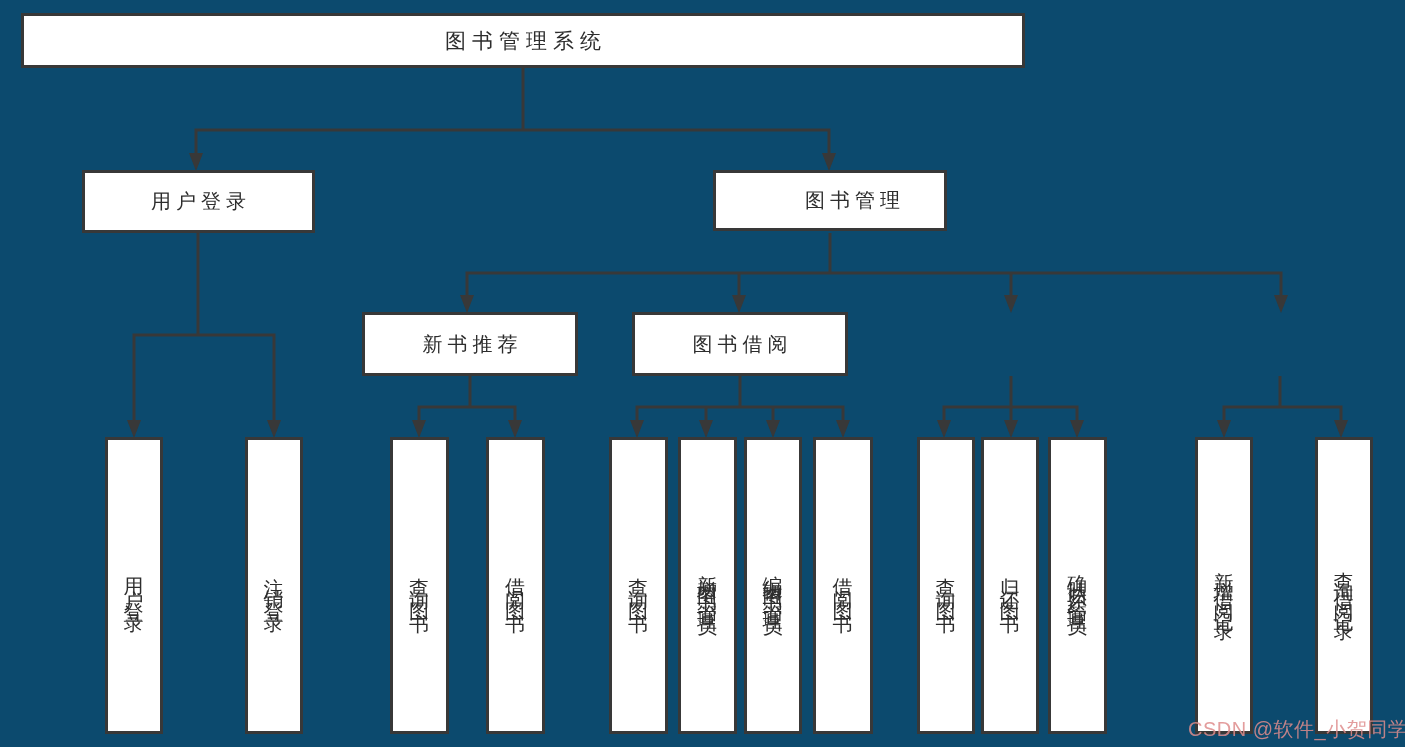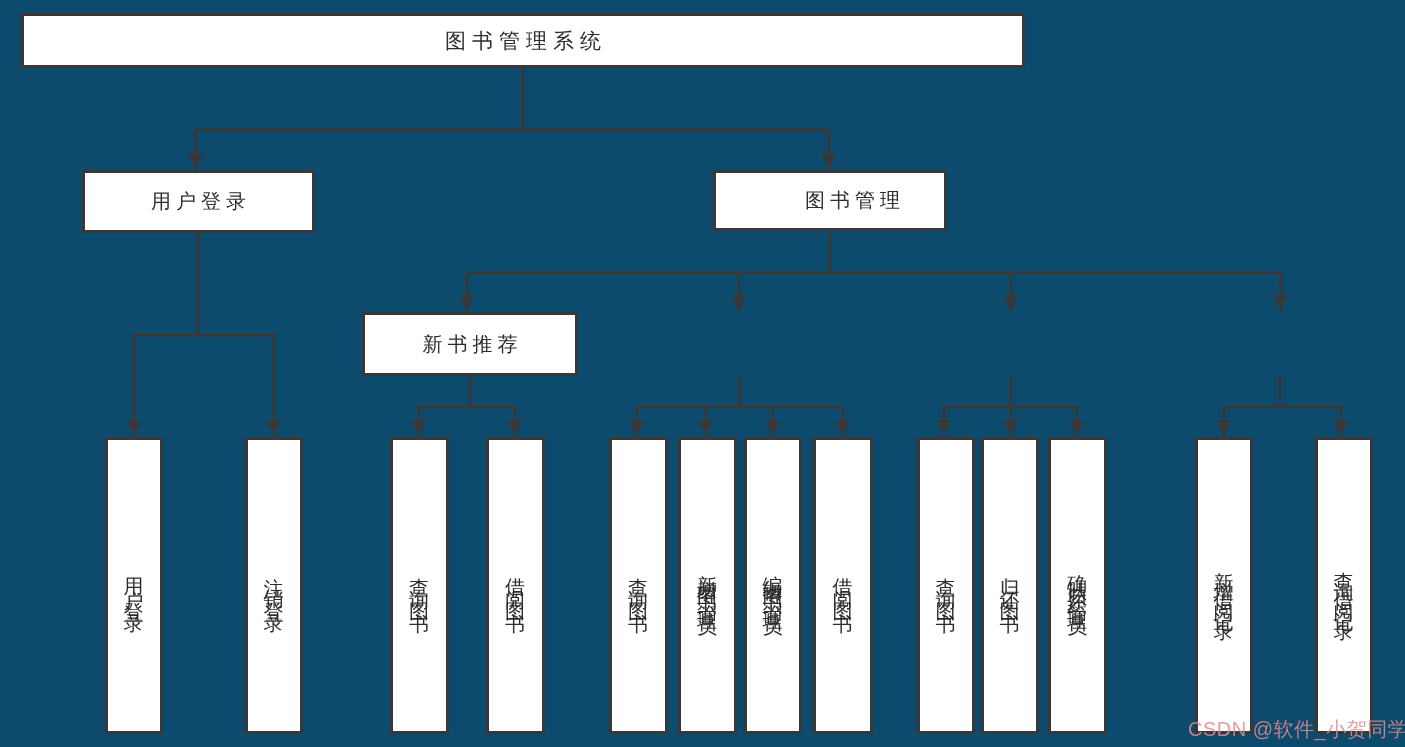--- a/index.html
+++ b/index.html
@@ -86,20 +86,23 @@
   <div class="node" style="left:82px;top:170px;width:233px;height:63px;">
     <span class="hlabel">用户登录</span>
   </div>
   <div class="node" style="left:713px;top:170px;width:234px;height:61px;padding-left:45px;">
     <span class="hlabel">图书管理</span>
   </div>
 
   <div class="node" style="left:362px;top:312px;width:216px;height:64px;">
     <span class="hlabel">新书推荐</span>
   </div>
+  <div class="node" style="left:632px;top:312px;width:216px;height:64px;">
+    <span class="hlabel">图书借阅</span>
+  </div>
 
   <div class="node leaf" style="left:105px;width:58px;">
     <span class="vlabel">用户登录</span>
   </div>
   <div class="node leaf" style="left:245px;width:58px;">
     <span class="vlabel">注销登录</span>
   </div>
 
   <div class="node leaf" style="left:390px;width:59px;">
     <span class="vlabel">查询图书</span>

